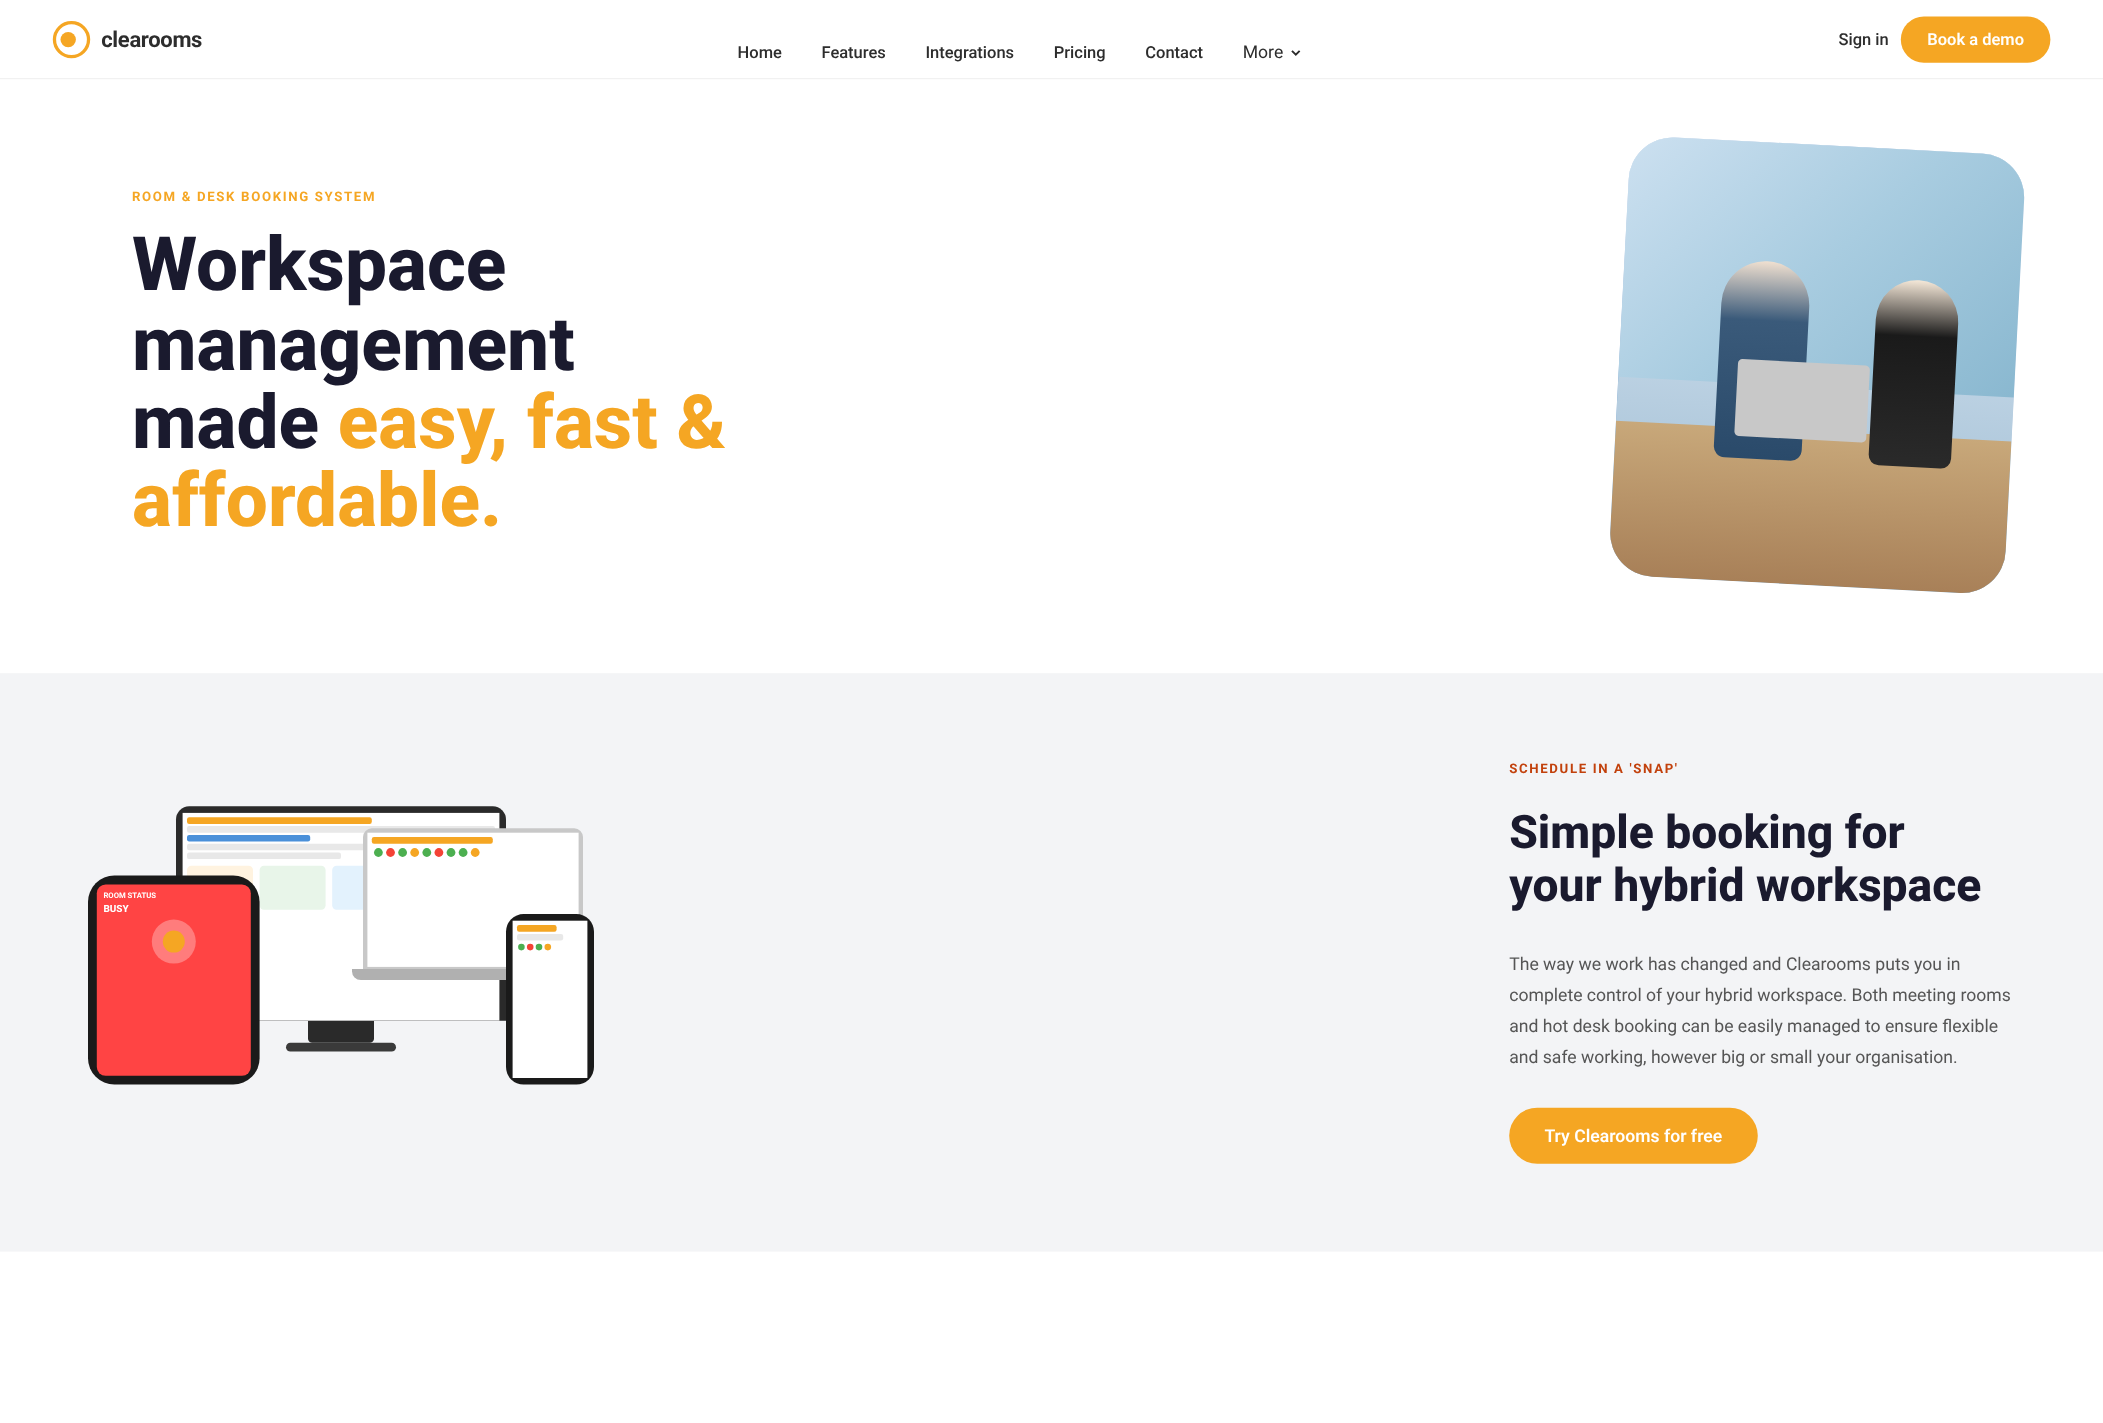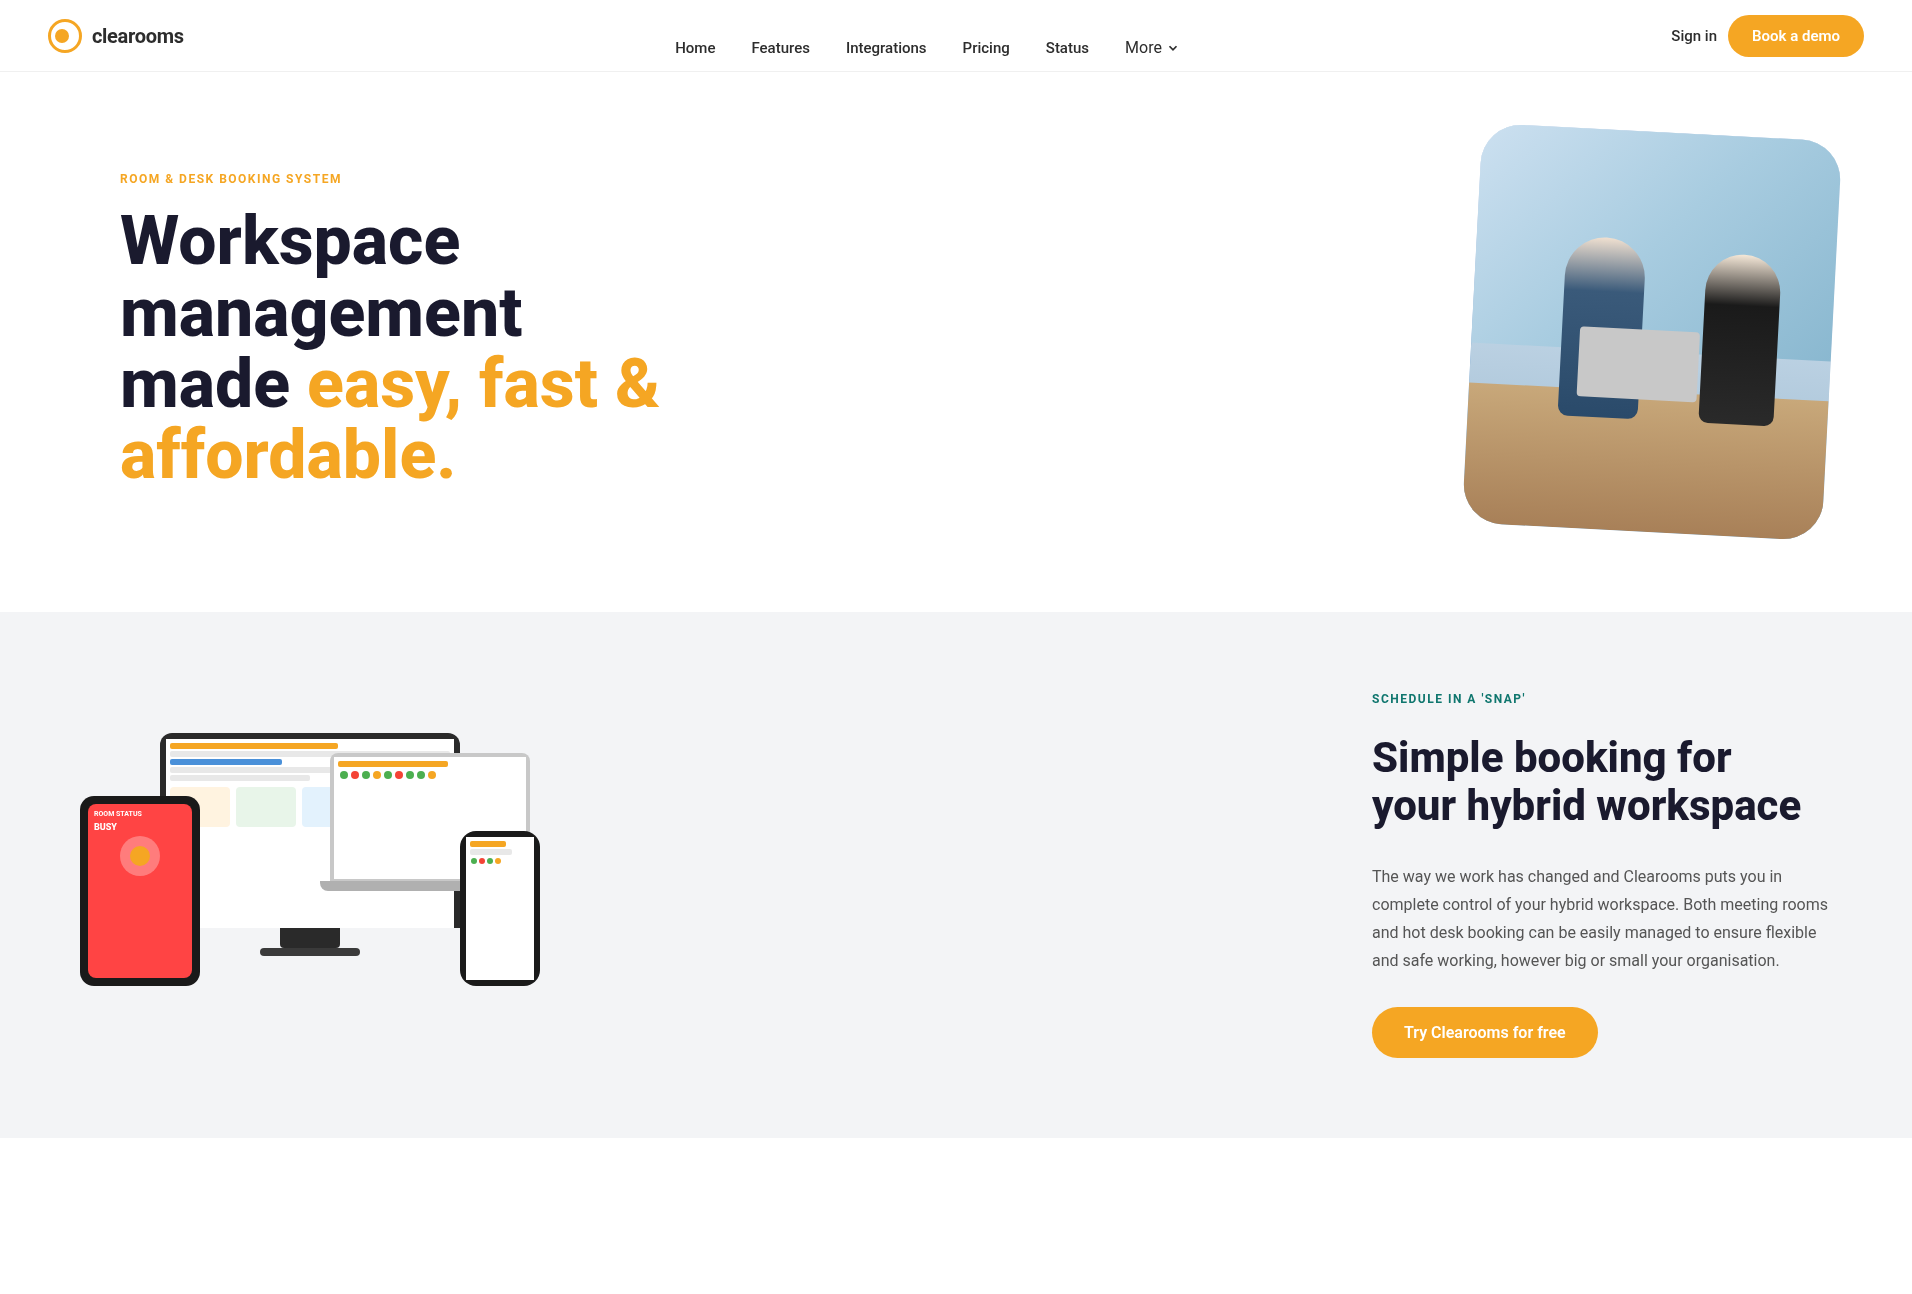--- a/index.html
+++ b/index.html
@@ -110,21 +110,21 @@
     }
     .monitor-stand {
       width: 60px; height: 20px; background: #2a2a2a; margin: 0 auto;
       border-radius: 0 0 4px 4px;
     }
     .monitor-base {
       width: 100px; height: 8px; background: #3a3a3a; margin: 0 auto; border-radius: 4px;
     }
     .tablet {
       position: absolute; left: 20px; bottom: 30px;
-      width: 120px; height: 190px; background: #1a1a1a; border-radius: 14px;
+      width: 156px; height: 190px; background: #1a1a1a; border-radius: 24px;
       overflow: hidden; padding: 8px;
     }
     .tablet-screen { width: 100%; height: 100%; background: #ff4444; border-radius: 8px; }
     .phone {
       position: absolute; right: 20px; bottom: 30px;
       width: 80px; height: 155px; background: #1a1a1a; border-radius: 16px;
       overflow: hidden; padding: 6px;
     }
     .phone-screen { width: 100%; height: 100%; background: #fff; border-radius: 10px; }
     .laptop2 {
@@ -147,21 +147,21 @@
     .screen-row.accent { background: #f5a623; width: 60%; }
     .screen-row.blue { background: #4a90d9; width: 40%; }
     .dot { width: 8px; height: 8px; border-radius: 50%; }
     .dot.green { background: #4caf50; }
     .dot.red { background: #f44336; }
     .dot.orange { background: #f5a623; }
 
     .section2-content { max-width: 460px; }
     .section2-eyebrow {
       font-size: 12px; font-weight: 700; letter-spacing: 1.5px;
-      color: #0f766e; text-transform: uppercase; margin-bottom: 28px;
+      color: #c2410c; text-transform: uppercase; margin-bottom: 28px;
     }
     .section2-headline {
       font-size: 42px; font-weight: 800; line-height: 1.15;
       color: #1a1a2e; margin-bottom: 20px;
     }
     .section2-body {
       font-size: 16px; line-height: 1.75; color: #555; margin-bottom: 32px; margin-top: 32px;
     }
     .cta-button {
       display: inline-block; background: #f5a623; color: #fff;
@@ -176,21 +176,21 @@
   <a class="nav-logo" href="#">
     <div class="logo-icon"></div>
     <span class="logo-text">clearooms</span>
   </a>
 
   <div class="nav-links">
     <a href="#">Home</a>
     <a href="#">Features</a>
     <a href="#">Integrations</a>
     <a href="#">Pricing</a>
-    <a href="#">Status</a>
+    <a href="#">Contact</a>
     <span class="nav-more">
       <span>More</span>
       <svg viewBox="0 0 16 16" fill="none" stroke="currentColor" stroke-width="2">
           <polyline points="4,6 8,10 12,6"></polyline>
         </svg>
     </span>
   </div>
 
   <div class="nav-actions">
     <a class="sign-in" href="#">Sign in</a>

